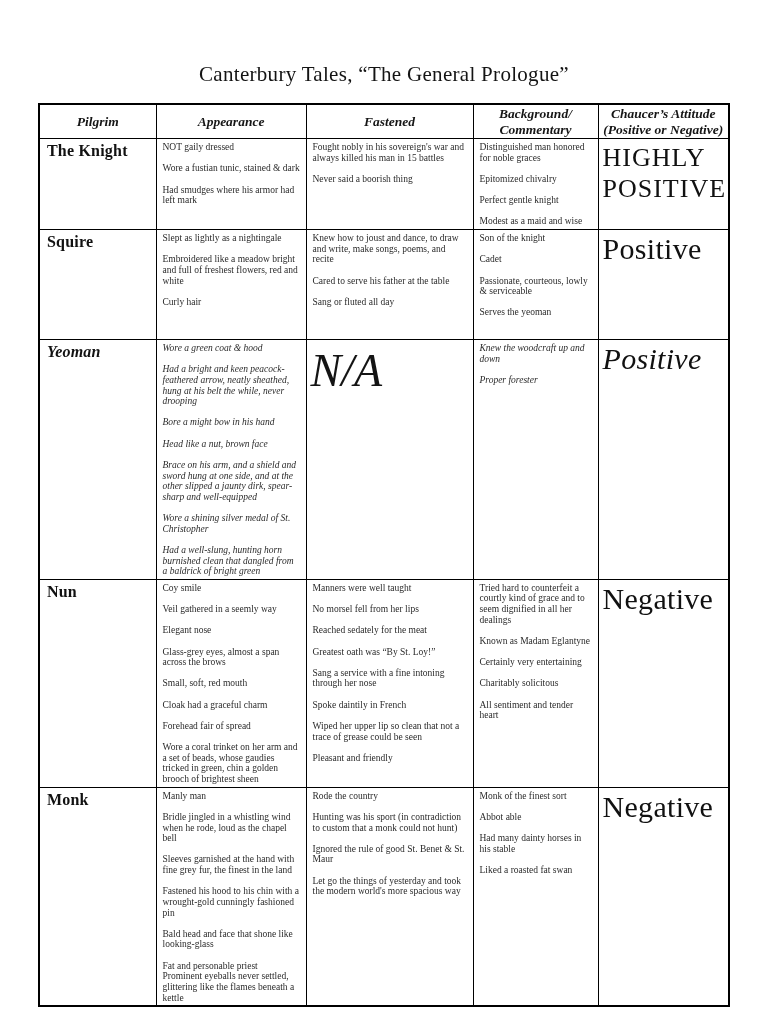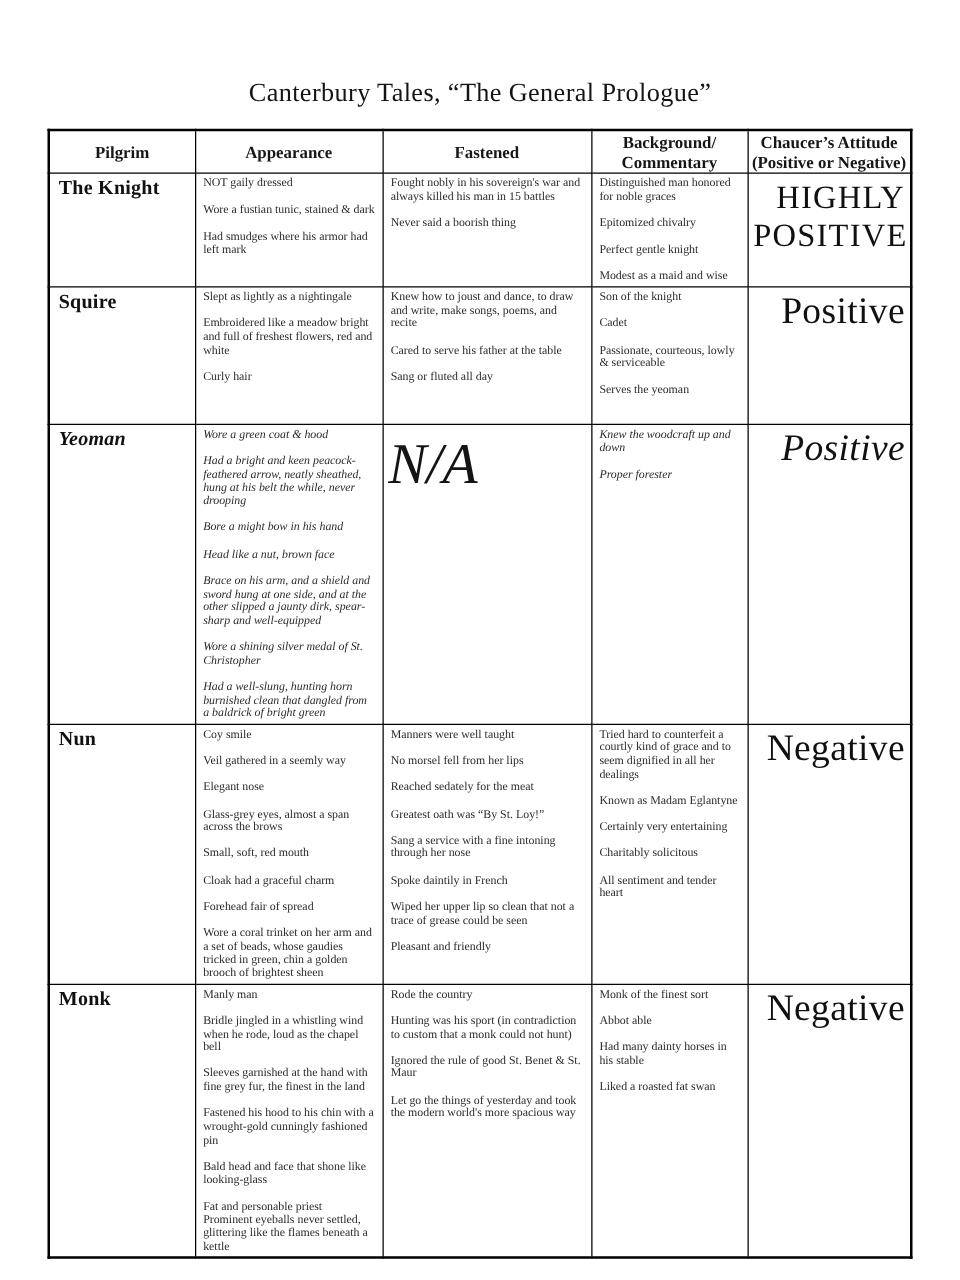--- a/index.html
+++ b/index.html
@@ -41,21 +41,21 @@
     vertical-align: top;
     padding: 2px 4px;
     overflow: hidden;
   }
   col.c-pilgrim    { width: 117px; }
   col.c-appearance { width: 150px; }
   col.c-actions    { width: 167px; }
   col.c-background { width: 125px; }
   col.c-attitude   { width: 131px; }
 
-  tr.h-header { height: 33px; }
+  tr.h-header { height: 33px; font-style: italic; }
   tr.h-knight { height: 81px; margin-top: 40px; }
   tr.h-squire { height: 110px; padding-left: 12px; }
   tr.h-yeoman { height: 222px; font-style: italic; }
   tr.h-nun    { height: 190px; }
   tr.h-monk   { height: 202px; margin-left: 12px; }
 
   .pilgrim-table th {
     font-size: 13.5px;
     font-weight: 600;
     text-align: center;
@@ -72,21 +72,21 @@
     letter-spacing: 0.2px;
   }
   td.cell-text {
     font-size: 9.5px;
     line-height: 1.12;
     white-space: pre-line;
     color: #2a2a2a;
     padding: 3px 5px 2px 6px;
   }
   td.cell-attitude {
-    text-align: right;
+    text-align: left;
     font-size: 30px;
     line-height: 1.08;
     padding-top: 3px;
     color: #111;
     letter-spacing: 0.3px;
   }
   td.cell-attitude.attitude-caps {
     font-size: 26px;
     line-height: 1.2;
     letter-spacing: 1px;

